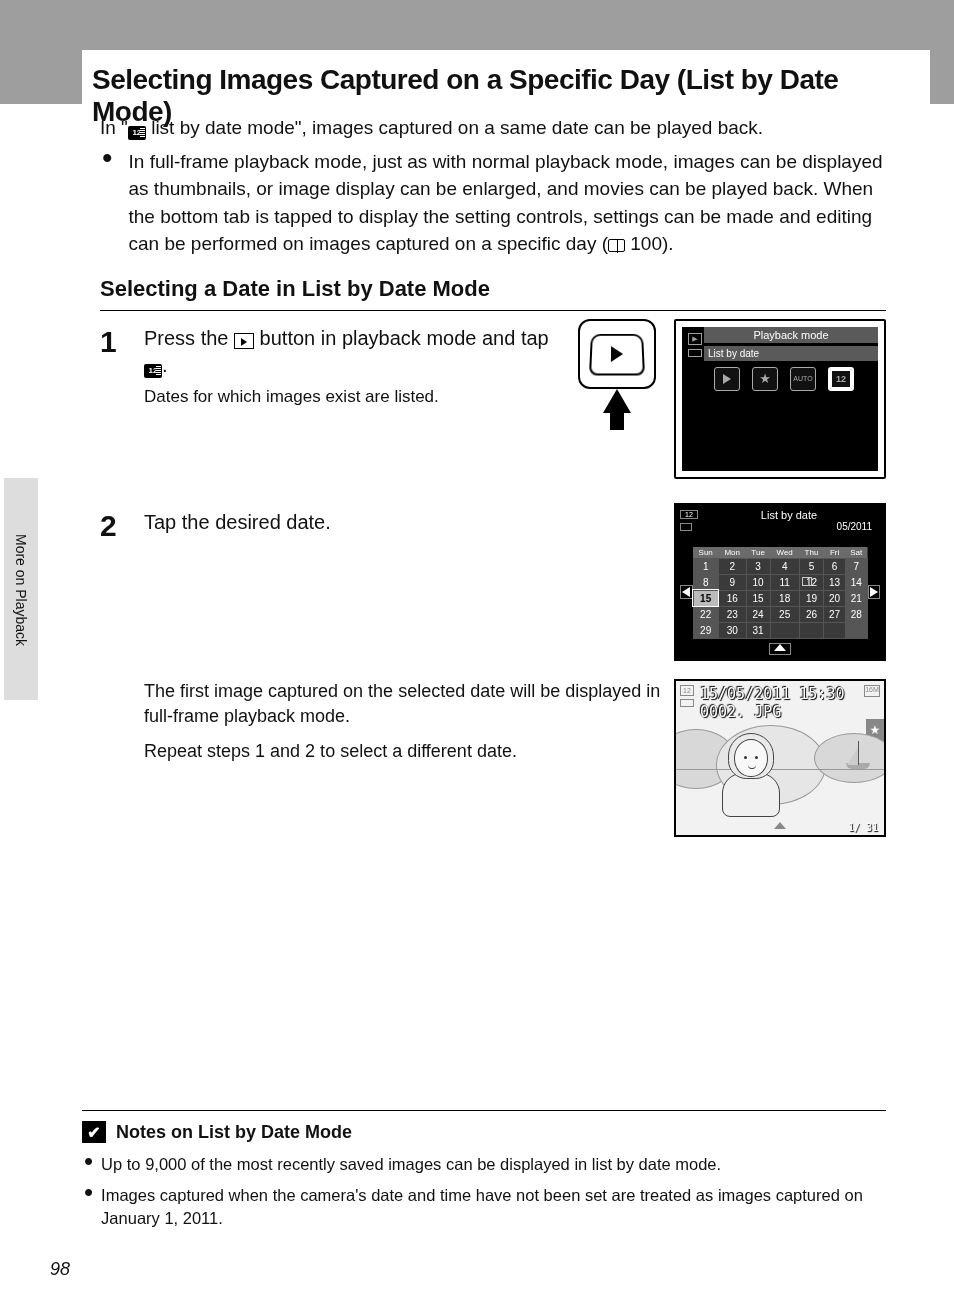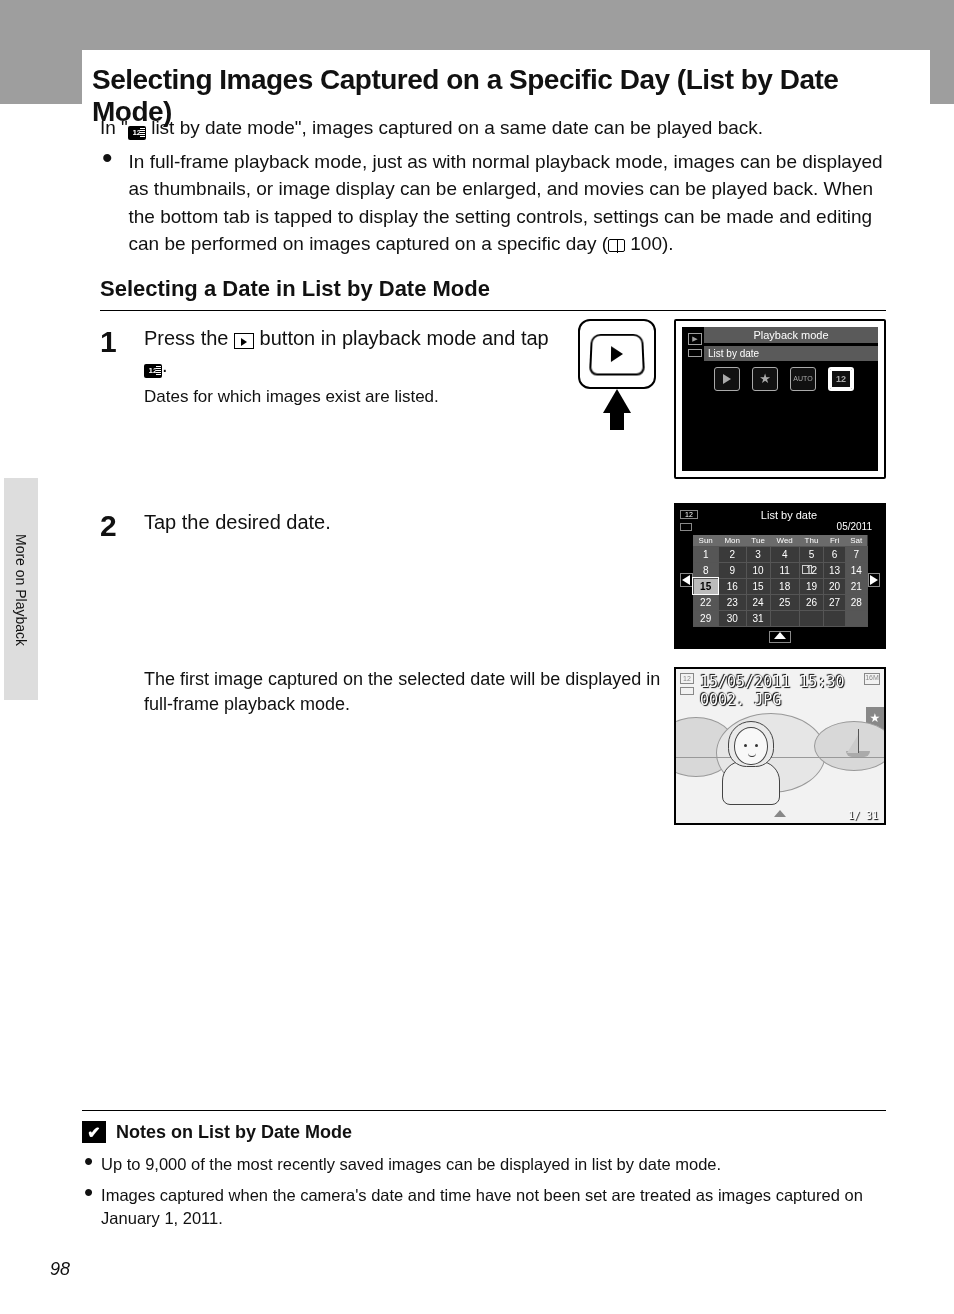--- a/index.html
+++ b/index.html
@@ -48,21 +48,21 @@
   .cal .top { display:flex; align-items:center; font-size:10px;}
   .cal .top .t1 { width:18px; text-align:center;}
   .cal .top .ttl { flex:1; text-align:center; font-size:11px;}
   .cal table { width:100%; border-collapse:collapse; margin-top:2px; background:#3a3a3a;}
   .cal th { background:#6b6b6b; font-size:8px; font-weight:normal; padding:1px 0;}
   .cal td { text-align:center; font-size:10px; border:1px solid #555; padding:1px 0; height:16px;}
   .cal td.wk { background:#565656;}
   .cal td.sel { background:#bbb; color:#000; font-weight:bold; outline:1px solid #fff;}
   .cal td.pic { position:relative;}
   .cal td.pic::after { content:""; position:absolute; left:2px; top:2px; width:8px; height:7px; border:1px solid #ccc;}
-  .cal .nav { display:flex; justify-content:space-between; align-items:center; padding:1px 0;}
+  .cal .nav { display:flex; justify-content:space-between; align-items:center; padding:1px 0;margin-top:12px;}
   .cal .nav .ar { width:14px; height:14px; border:1px solid #888; display:flex; align-items:center; justify-content:center;}
   .cal .bot { text-align:center; padding:2px 0;}
   .cal .bot .up { display:inline-block; width:22px; height:12px; border:1px solid #888; line-height:8px;}
   
   .prev { width:212px; height:158px; border:2px solid #000; background:#f2f2f2; position:relative; overflow:hidden;}
   .prev .info { position:absolute; top:4px; left:24px; color:#fff; font-family:monospace; font-size:15px; text-shadow:1px 1px 1px #000, -1px -1px 1px #000;}
   .prev .ic-l { position:absolute; left:4px; top:4px; display:flex; flex-direction:column; gap:3px;}
   .prev .ic-l div { width:14px; height:11px; border:1.5px solid #888; font-size:7px; color:#888; text-align:center; line-height:9px;}
   .prev .starbox { position:absolute; right:0; top:38px; width:18px; height:22px; background:#888; color:#fff; font-size:12px; text-align:center; line-height:22px;}
   .prev .bot-info { position:absolute; bottom:2px; right:6px; color:#fff; font-family:monospace; font-size:10px; text-shadow:1px 1px 1px #000;}
@@ -278,20 +278,21 @@
                 </div>
             </div>
             <div class="bot"><span class="up"><span class="tri-up-sm"></span></span></div>
           </div>
         </div>
       </div>
 
       <div class="step-flex below-cal">
         <div class="left" style="padding-left:44px;">
           <p>The first image captured on the selected date will be displayed in full-frame playback mode.</p>
+          <p>Repeat steps 1 and 2 to select a different date.</p>
         </div>
         <div>
           <div class="prev">
             <div class="ic-l">
               <div>12</div>
               <div style="height:8px;"></div>
             </div>
             <div class="info">
               <div>15/05/2011 15:30</div>
               <div>0002. JPG</div>

